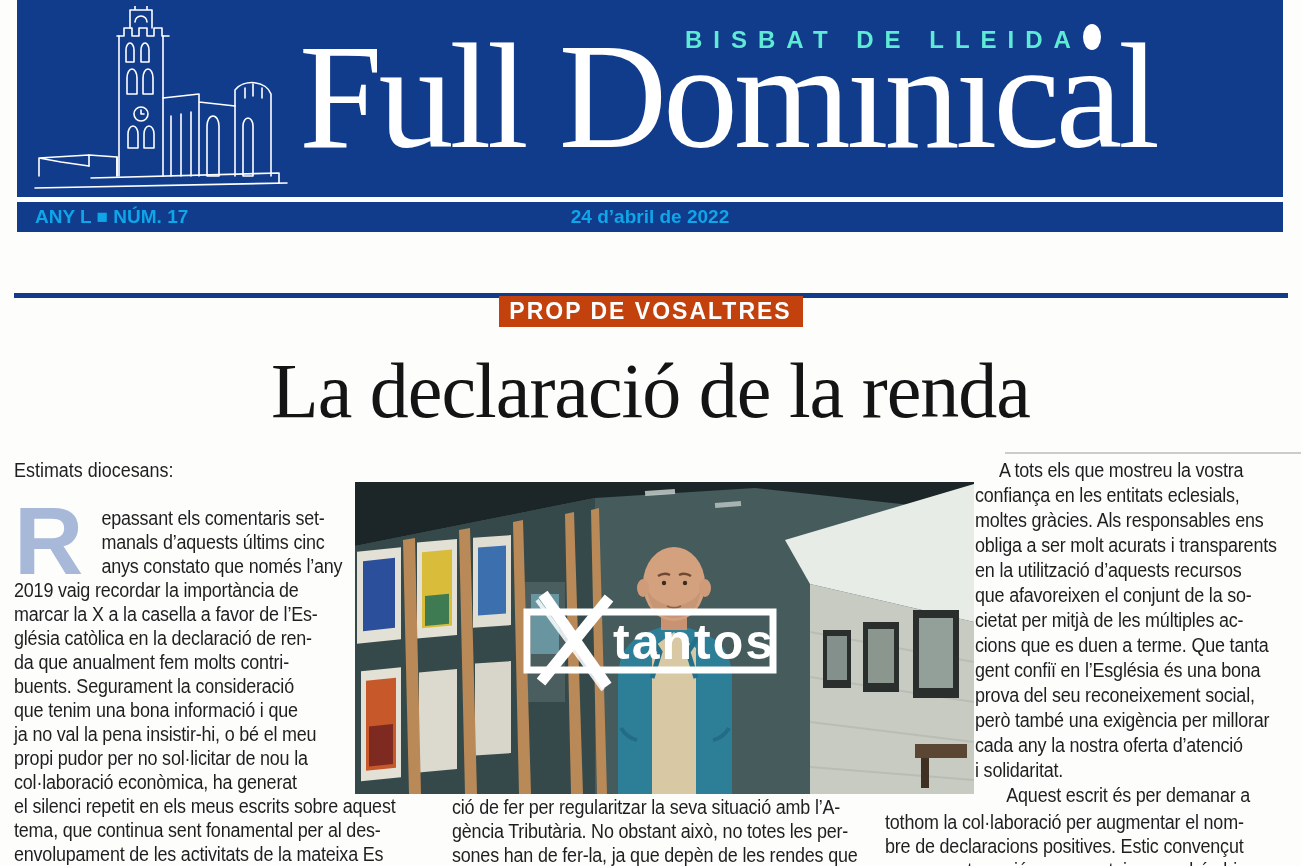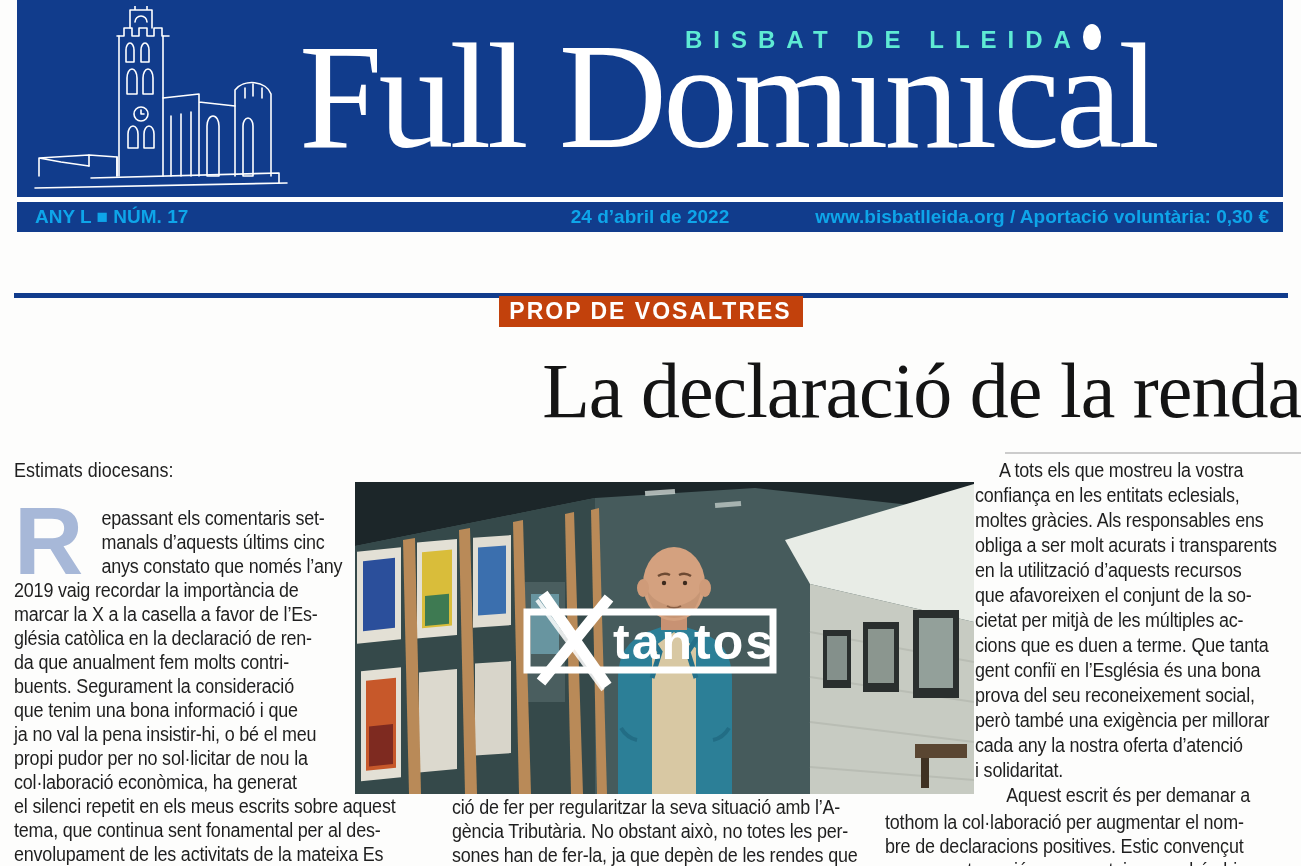--- a/index.html
+++ b/index.html
@@ -20,21 +20,21 @@
   .infobar{position:absolute;left:0;top:202px;width:100%;height:42px;color:#0ea5e9;
       font-size:19px;font-weight:bold;}
   .infobar .left{position:absolute;left:18px;top:4px;}
   .infobar .center{position:absolute;left:50%;top:4px;transform:translateX(-50%);}
   .infobar .right{position:absolute;right:14px;top:4px;}
   
   .section-rule{position:absolute;left:14px;top:293px;width:1274px;height:5px;background:#113c8c;}
   .section-badge{position:absolute;left:50%;top:296px;transform:translateX(-50%);
       width:304px;height:31px;background:#c2410c;color:#ffffff;text-align:center;
       font-size:23px;font-weight:bold;letter-spacing:2px;line-height:31px;}
-  .headline{position:absolute;left:0;top:346px;width:1301px;margin:0;text-align:right;
+  .headline{position:absolute;left:0;top:346px;width:1301px;margin:0;text-align:center;
       font-family:"Liberation Serif",serif;font-weight:400;font-size:78px;color:#141414;
       letter-spacing:-1px;}
   .headline-side-rule{position:absolute;left:1005px;top:452px;width:296px;height:2px;background:#cccccc;}
   
   .col{position:absolute;color:#1f1f1f;}
   .lines{transform:scaleX(0.92);transform-origin:0 0;}
   .line{white-space:nowrap;font-size:19.5px;line-height:24px;letter-spacing:-0.2px;height:24px;}
   .col-left{left:14px;top:458px;width:450px;}
   .col-left .intro{font-size:19.5px;line-height:24px;height:48px;transform:scaleX(0.92);
       transform-origin:0 0;}
@@ -89,21 +89,20 @@
 
     <div class="masthead-title">
       <span class="w1">Full</span><span class="w2">Domınıcal</span>
     </div>
 
     <div class="banner-rule"></div>
 
     <div class="infobar">
       <span class="left">ANY L ■ NÚM. 17</span>
       <span class="center">24 d’abril de 2022</span>
-      <span class="right">www.bisbatlleida.org / Aportació voluntària: 0,30 €</span>
     </div>
   </header>
 
   <div class="section-rule"></div>
   <div class="section-badge">PROP DE VOSALTRES</div>
 
   <h1 class="headline">La declaració de la renda</h1>
   <div class="headline-side-rule"></div>
 
   <div class="col col-left">

